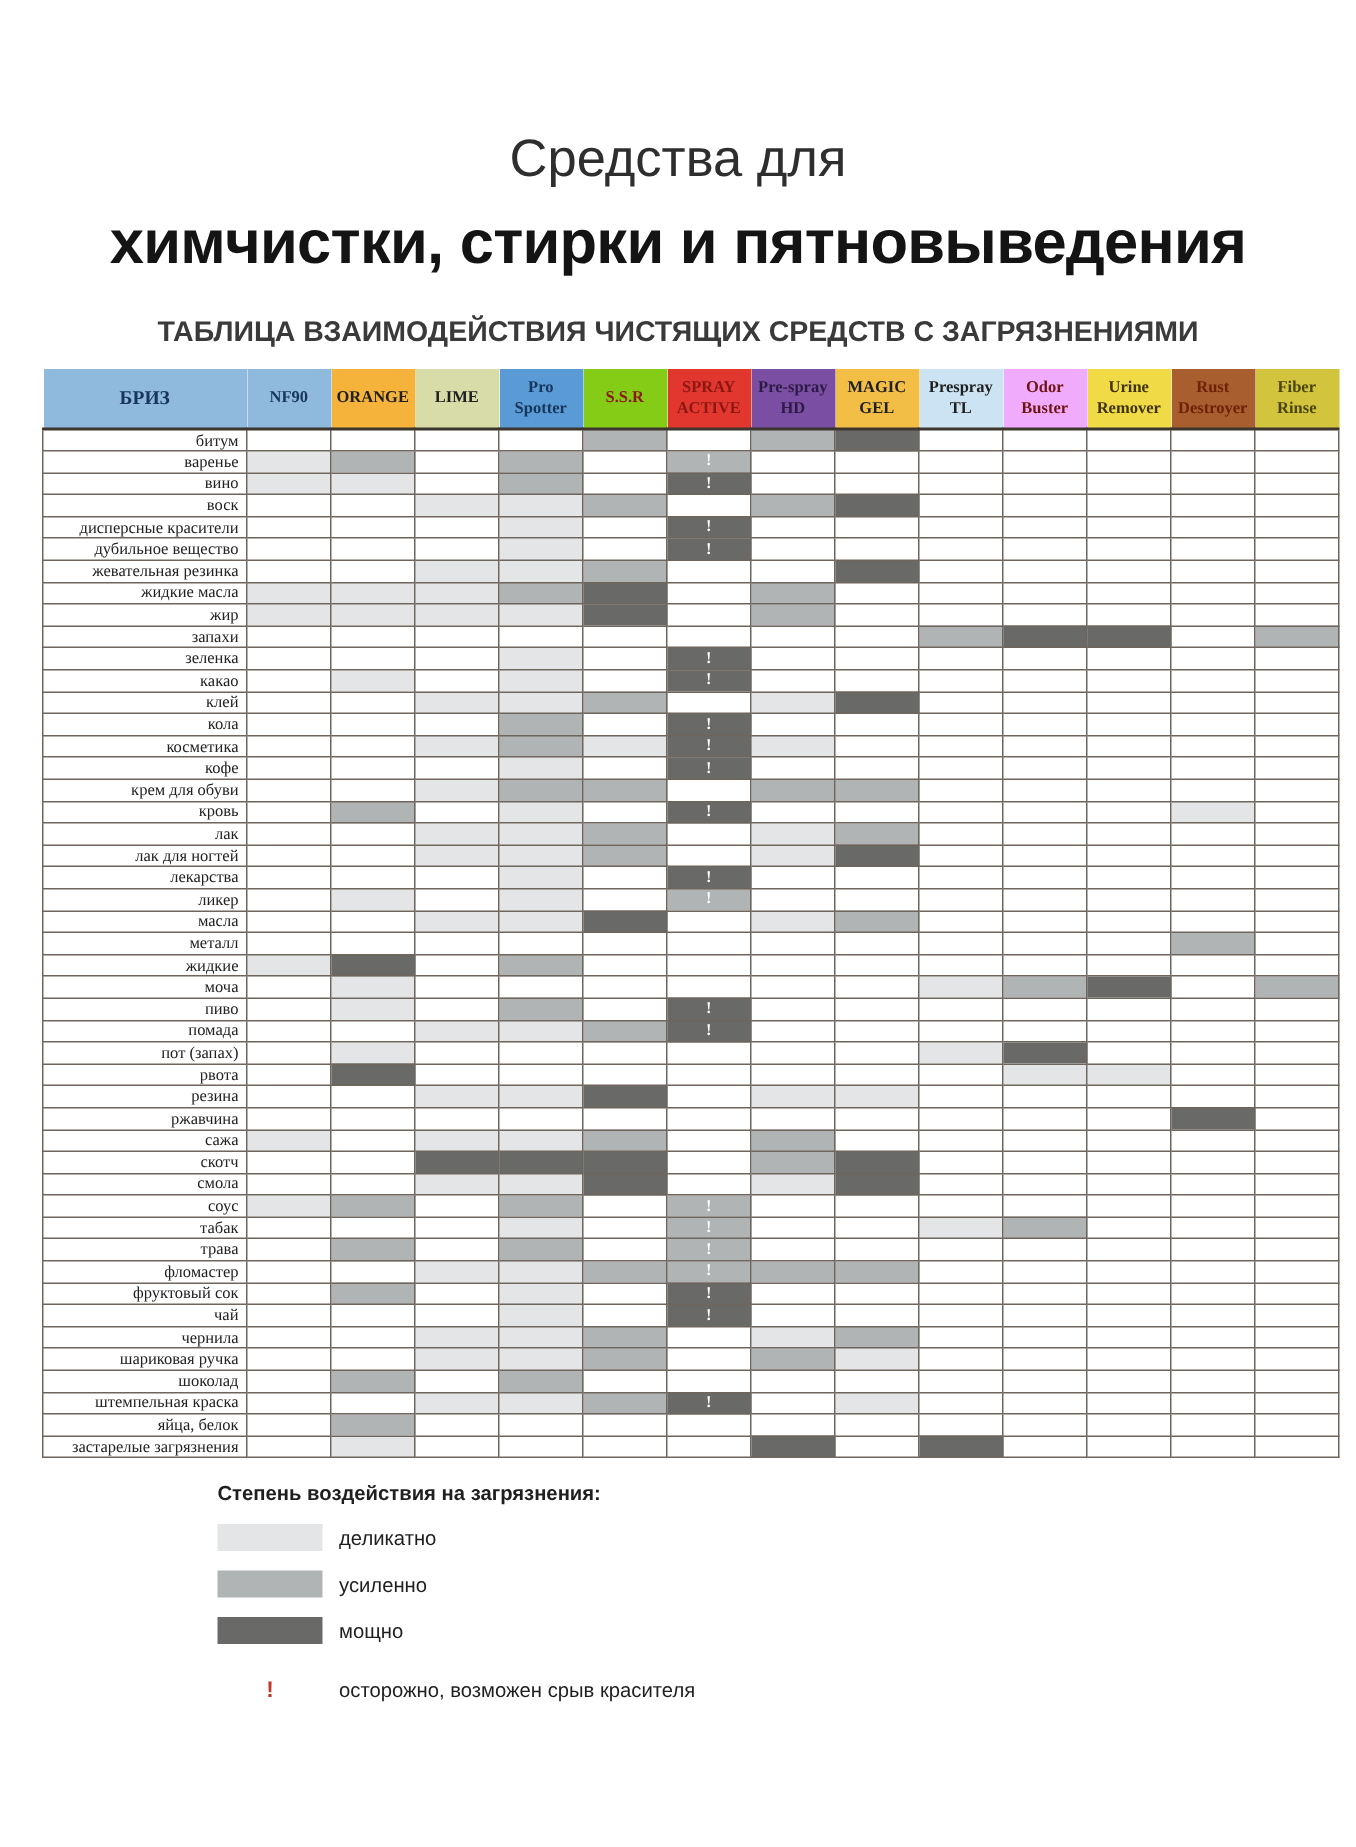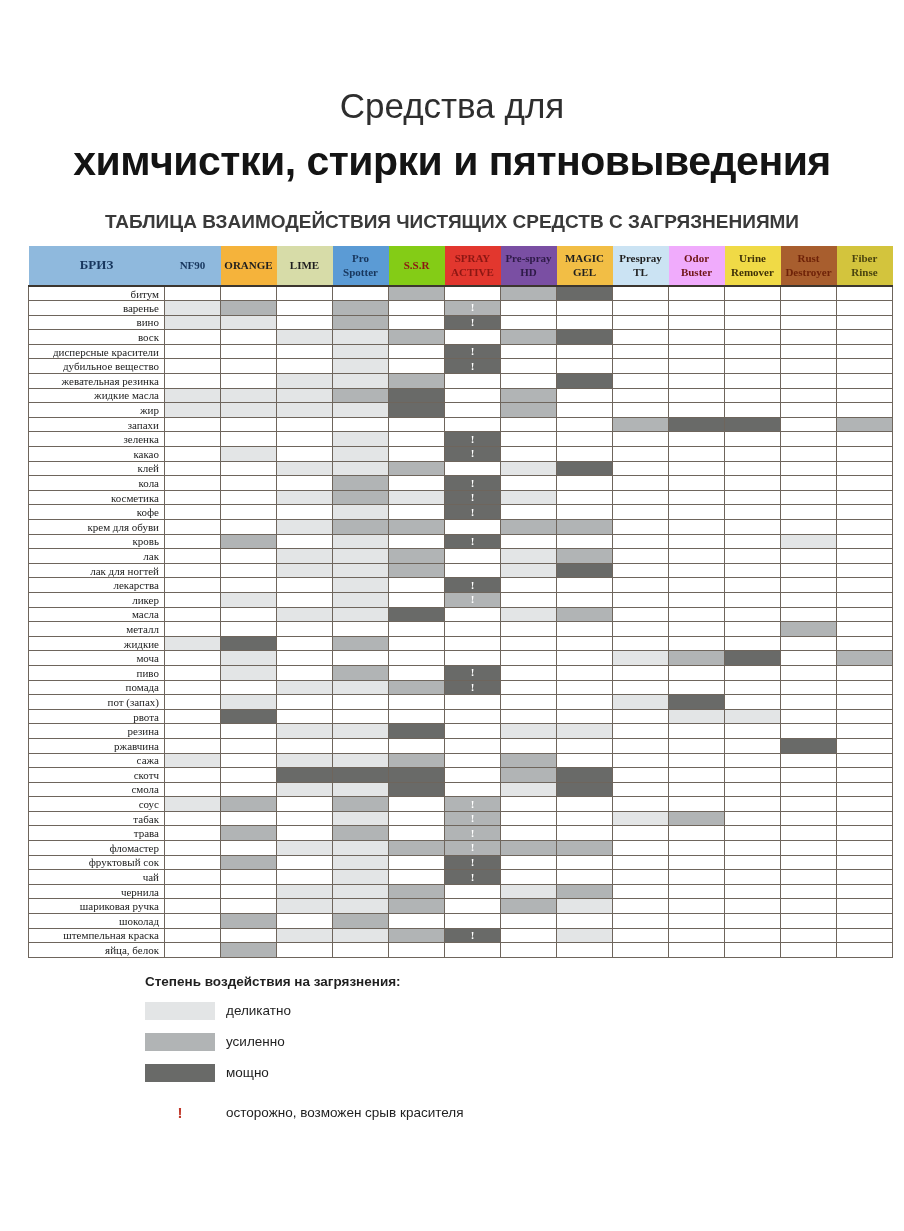--- a/index.html
+++ b/index.html
@@ -808,20 +808,36 @@
           <td></td>
           <td></td>
           <td></td>
           <td></td>
           <td></td>
           <td></td>
           <td></td>
           <td></td>
           <td></td>
         </tr>
+        <tr>
+          <th>застарелые загрязнения</th>
+          <td></td>
+          <td style="background: rgb(227, 229, 230);"></td>
+          <td></td>
+          <td></td>
+          <td></td>
+          <td></td>
+          <td style="background: rgb(105, 106, 104);"></td>
+          <td></td>
+          <td style="background: rgb(105, 106, 104);"></td>
+          <td></td>
+          <td></td>
+          <td></td>
+          <td></td>
+        </tr>
       </tbody>
     </table>
 
   <div class="legend">
     <div class="legend-heading">Степень воздействия на загрязнения:</div>
     <div id="legend-items">
         <div class="legend-item">
           <span class="swatch" style="background: rgb(227, 229, 230);"></span>
           <span class="legend-item-label">деликатно</span>
         </div>

